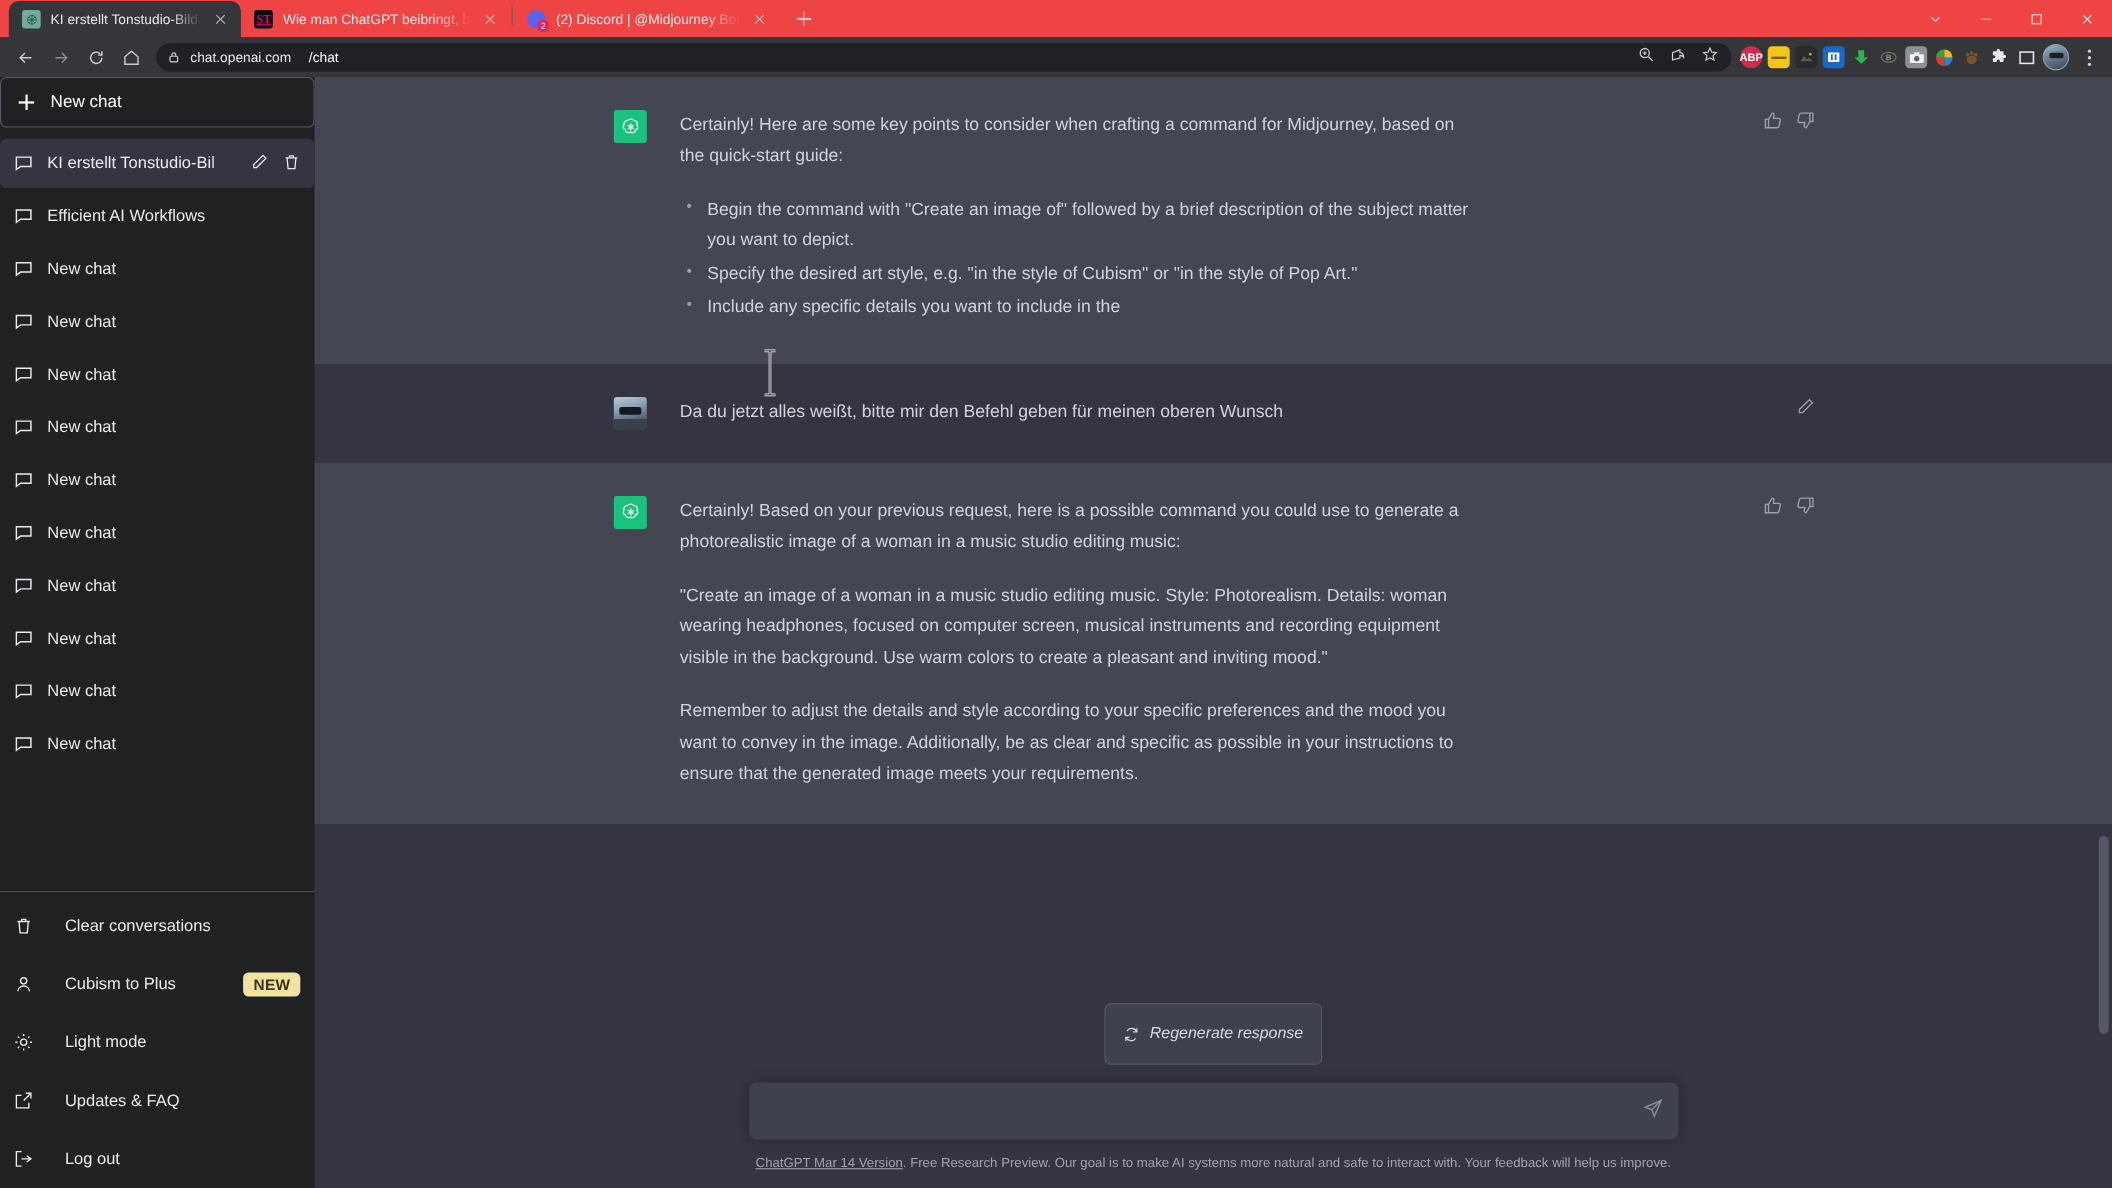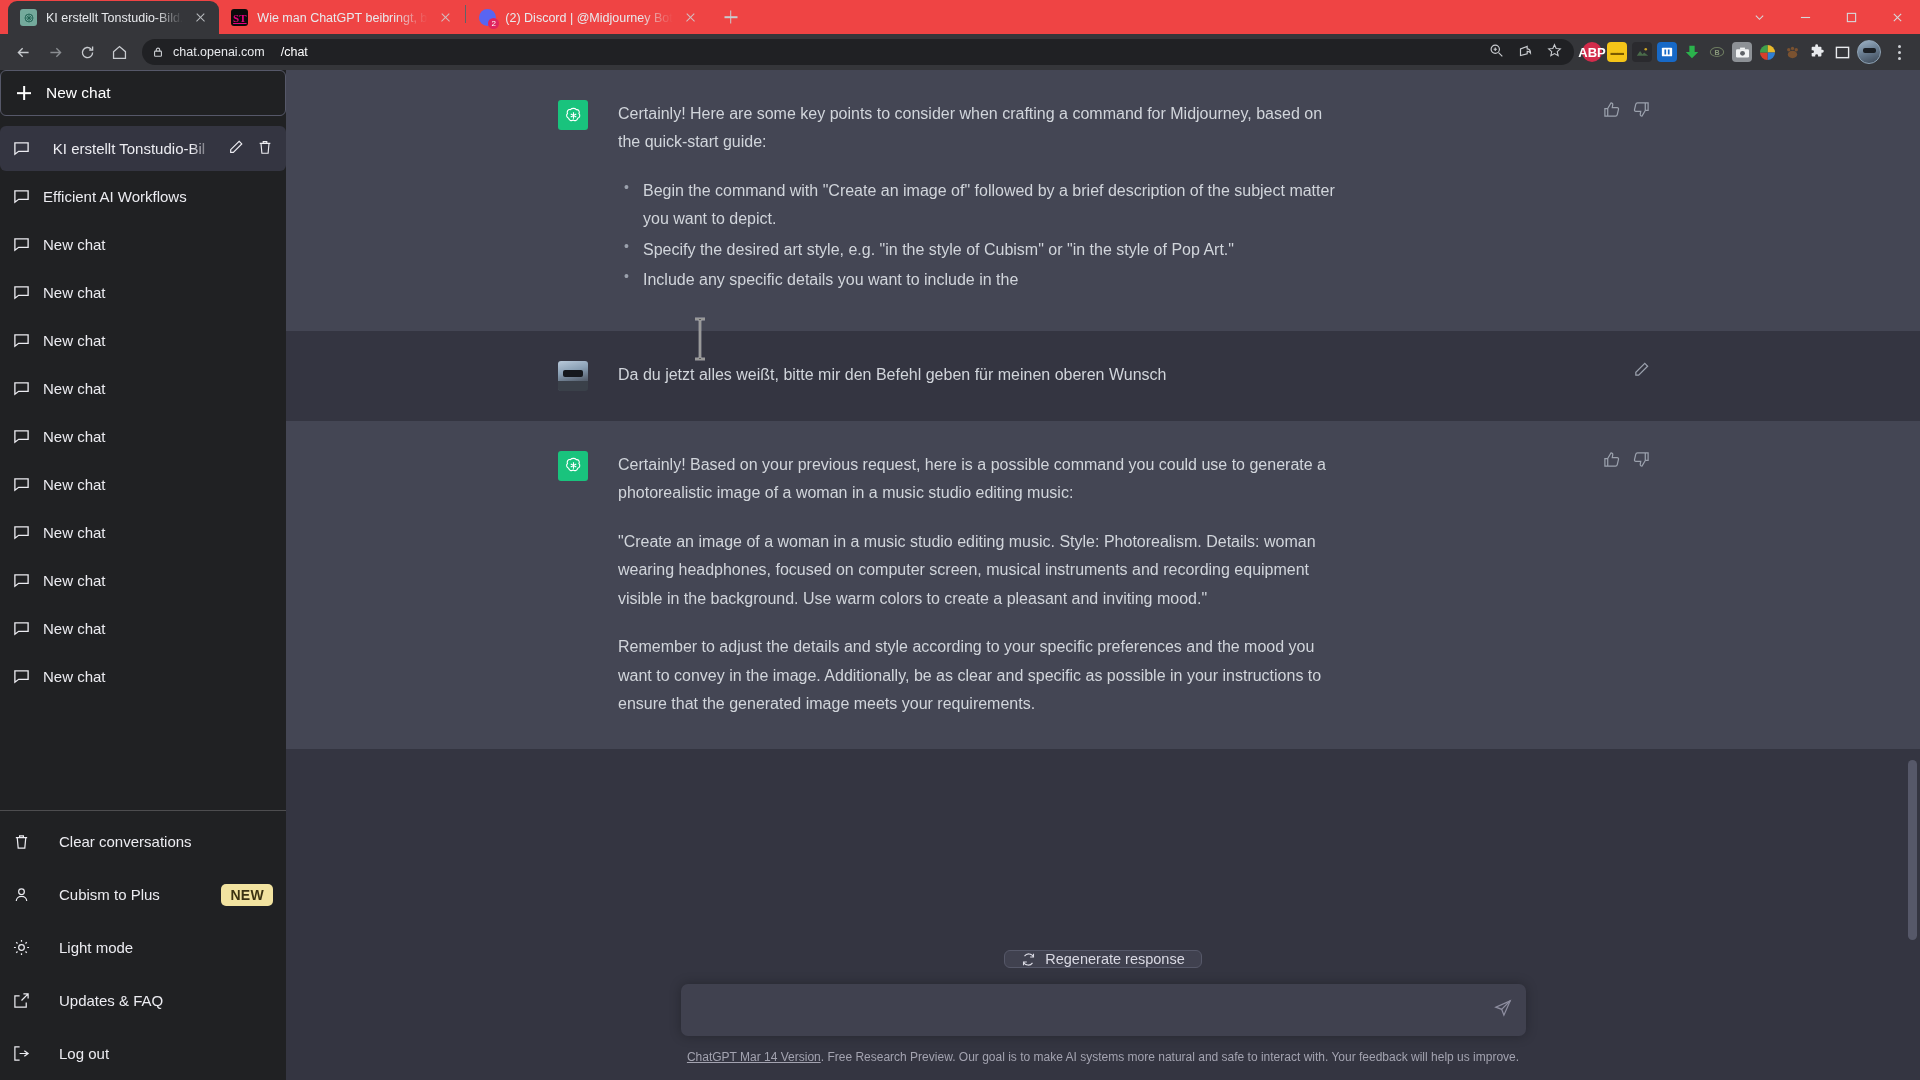--- a/index.html
+++ b/index.html
@@ -63,21 +63,21 @@
   .omnibox {
     flex: 1; height: 26px; background: #202124; border-radius: 13px;
     display: flex; align-items: center; padding: 0 10px; margin: 0 6px; gap: 9px;
   }
   .omni-url { font-size: 12.5px; color: #e8eaed; }
   .omni-url .path { color: #ffffff; margin-left: 16px; }
   .omni-actions { margin-left: auto; display: flex; align-items: center; gap: 14px; padding-right: 2px; }
   .tb-icons { display: flex; align-items: center; gap: 5px; }
   .ext { width: 20px; height: 20px; border-radius: 4px; display: flex; align-items: center; justify-content: center;
          font-size: 8px; font-weight: bold; color: #fff; flex: 0 0 20px; }
-  .ext-abp { background: #d32b4b; border-radius: 50%; font-size: 13px; }
+  .ext-abp { background: #d32b4b; border-radius: 50%; font-size: 10px; }
   .ext-yellow { background: #f5c518; color: #7a5a00; font-size: 7px; letter-spacing: -.5px; }
   .ext-dark { background: #2a2a2e; }
   .ext-blue { background: #1769c7; }
   .ext-green { background: transparent; }
   .ext-cam { background: #8d9196; border-radius: 4px; }
   .ext-pie { background: transparent; }
   .ext-brown { background: transparent; }
   .profile-av {
     width: 24px; height: 24px; border-radius: 50%; overflow: hidden; flex: 0 0 24px;
     background: linear-gradient(160deg,#9fb4c7 0%,#6b7f93 45%,#3b4654 100%);
@@ -106,21 +106,21 @@
   .plus { position: relative; width: 16px; height: 16px; flex: 0 0 16px; }
   .plus::before, .plus::after { content:""; position:absolute; background:#fff; left:50%; top:50%; }
   .plus::before { width: 14px; height: 1.7px; transform: translate(-50%,-50%); }
   .plus::after  { width: 1.7px; height: 14px; transform: translate(-50%,-50%); }
 
   .convo-list { flex: 1; overflow: hidden; margin-top: 10px; display: flex; flex-direction: column; gap: 3px; }
   .convo {
     height: 45px; flex: 0 0 45px; border-radius: 6px; display: flex; align-items: center;
     gap: 13px; padding: 0 13px; font-size: 15px; color: #ececf1; position: relative;
   }
-  .convo.active { background: #343541; text-align: center; }
+  .convo.active { background: #343541; }
   .convo-title {
     white-space: nowrap; overflow: hidden; flex: 1;
   }
   .convo.active .convo-title {
     -webkit-mask-image: linear-gradient(to right,#000 86%,transparent);
             mask-image: linear-gradient(to right,#000 86%,transparent);
   }
   .convo-actions { display: flex; gap: 13px; align-items: center; }
   .sb-divider { height: 1px; background: #4d4d4f; margin: 6px 0 4px; }
   .sb-bottom { display: flex; flex-direction: column; }
@@ -176,22 +176,22 @@
 
   
   .composer-area {
     position: absolute; left: 0; right: 0; bottom: 0;
     background: linear-gradient(to bottom, rgba(53,55,64,0) 0%, #343541 38%, #343541 100%);
     padding-top: 28px;
   }
   .regen-row { display: flex; justify-content: center; margin-bottom: 16px; }
   .regen-btn {
     background: #40414f; border: 1px solid #565869; border-radius: 6px;
-    color: #d9d9e3; font-size: 14.5px; padding: 0 16px; display: flex;
-    align-items: center; gap: 9px;
+    color: #d9d9e3; font-size: 14.5px; padding: 19px 16px; display: flex;
+    align-items: center; gap: 9px; font-style: italic;
   }
   .input-row { display: flex; justify-content: center; }
   .input-box {
     width: 845px; height: 52px; background: #40414f; border-radius: 7px;
     box-shadow: 0 0 12px rgba(0,0,0,.28); display: flex; align-items: center;
     padding: 0 48px 0 18px; position: relative;
   }
   .input-box input {
     flex: 1; background: transparent; border: none; outline: none;
     color: #ececf1; font-size: 16px; font-family: "Liberation Sans", sans-serif;

